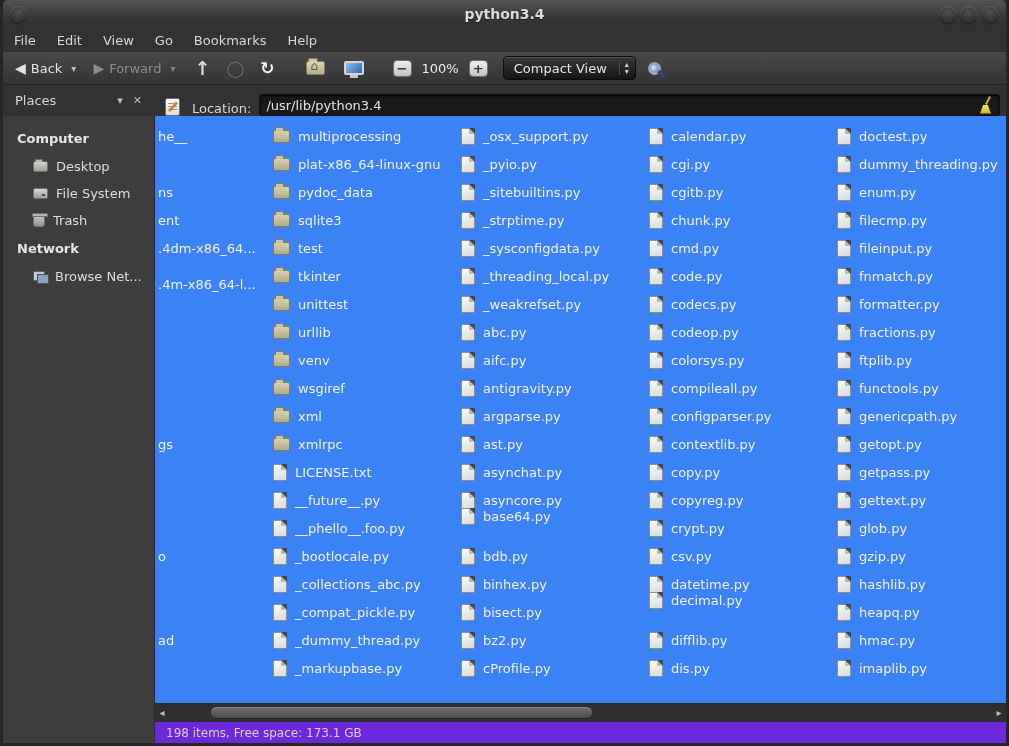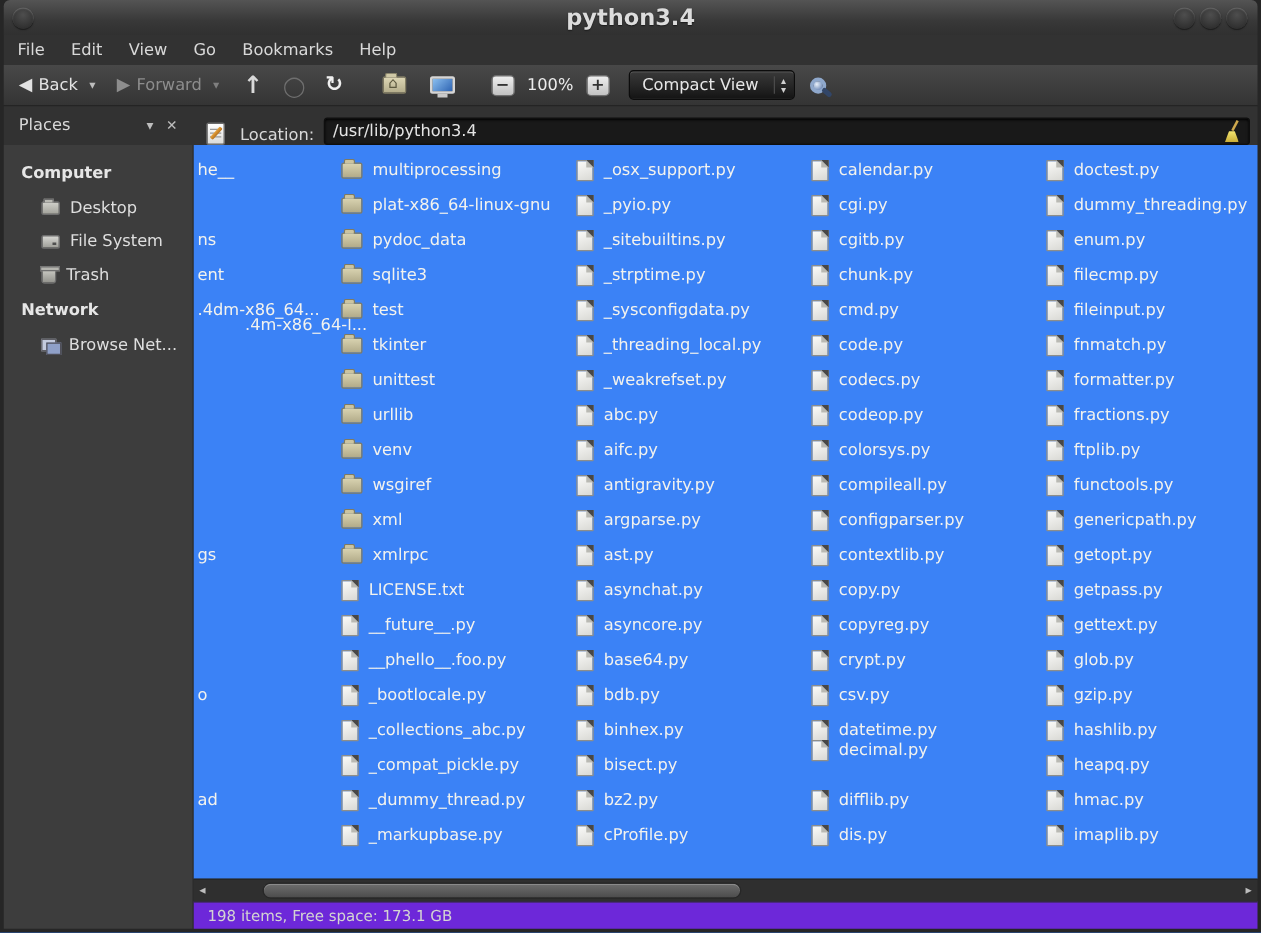--- a/index.html
+++ b/index.html
@@ -2,21 +2,21 @@
 <html><head>
 <meta charset="utf-8">
 <style>
   * { margin:0; padding:0; box-sizing:border-box; }
   html,body { width:1009px; height:746px; overflow:hidden; }
   body { font-family:"DejaVu Sans","Liberation Sans",sans-serif; background:#1d1d1d; }
   .window { width:1009px; height:746px; background:#262626; padding:0 3px 3px 3px; display:flex; flex-direction:column; }
 
   
   .titlebar { height:28px; background:linear-gradient(#545454,#383838 60%,#303030); border-radius:5px 5px 0 0; display:flex; align-items:center; position:relative; flex:0 0 auto; }
-  .title-text { position:absolute; left:0; right:0; text-align:center; color:#dcdcdc; font-size:18px; font-weight:bold; text-shadow:0 1px 1px #1a1a1a; }
+  .title-text { position:absolute; left:0; right:0; text-align:center; color:#dcdcdc; font-size:14px; font-weight:bold; text-shadow:0 1px 1px #1a1a1a; }
   .win-circle { width:17px; height:17px; border-radius:50%; background:radial-gradient(circle at 50% 35%,#4e4e4e,#262626); box-shadow:inset 0 1px 1px #666, 0 1px 1px #1c1c1c; margin-left:7px; position:relative; z-index:2; }
   .win-controls { margin-left:auto; display:flex; gap:4px; margin-right:8px; z-index:2; }
 
   
   .menubar { height:24px; background:#323232; display:flex; align-items:center; gap:21px; padding-left:11px; flex:0 0 auto; }
   .menu-item { color:#d8d8d8; font-size:13px; cursor:default; }
 
   
   .toolbar { height:33px; background:linear-gradient(#484848,#343434); border-bottom:1px solid #242424; display:flex; align-items:center; padding:0 6px; flex:0 0 auto; }
   .tb-btn { display:flex; align-items:center; gap:5px; color:#e2e2e2; font-size:13px; padding:3px 6px; border-radius:3px; }
@@ -190,21 +190,21 @@
             </div>
             <div class="file-row" style="top: 56px;">
               <span class="file-label">ns</span>
             </div>
             <div class="file-row" style="top: 84px;">
               <span class="file-label">ent</span>
             </div>
             <div class="file-row" style="top: 112px;">
               <span class="file-label">.4dm-x86_64...</span>
             </div>
-            <div class="file-row" style="top: 124px; margin-left: 38px;">
+            <div class="file-row" style="top: 148px;">
               <span class="file-label">.4m-x86_64-l...</span>
             </div>
             <div class="file-row" style="top: 308px;">
               <span class="file-label">gs</span>
             </div>
             <div class="file-row" style="top: 420px;">
               <span class="file-label">o</span>
             </div>
             <div class="file-row" style="top: 504px;">
               <span class="file-label">ad</span>
@@ -342,21 +342,21 @@
               <span class="file-label">ast.py</span>
             </div>
             <div class="file-row" style="top: 336px;">
               <span class="icon-file"></span>
               <span class="file-label">asynchat.py</span>
             </div>
             <div class="file-row" style="top: 364px;">
               <span class="icon-file"></span>
               <span class="file-label">asyncore.py</span>
             </div>
-            <div class="file-row" style="top: 392px;">
+            <div class="file-row" style="top: 380px;">
               <span class="icon-file"></span>
               <span class="file-label">base64.py</span>
             </div>
             <div class="file-row" style="top: 420px;">
               <span class="icon-file"></span>
               <span class="file-label">bdb.py</span>
             </div>
             <div class="file-row" style="top: 448px;">
               <span class="icon-file"></span>
               <span class="file-label">binhex.py</span>

